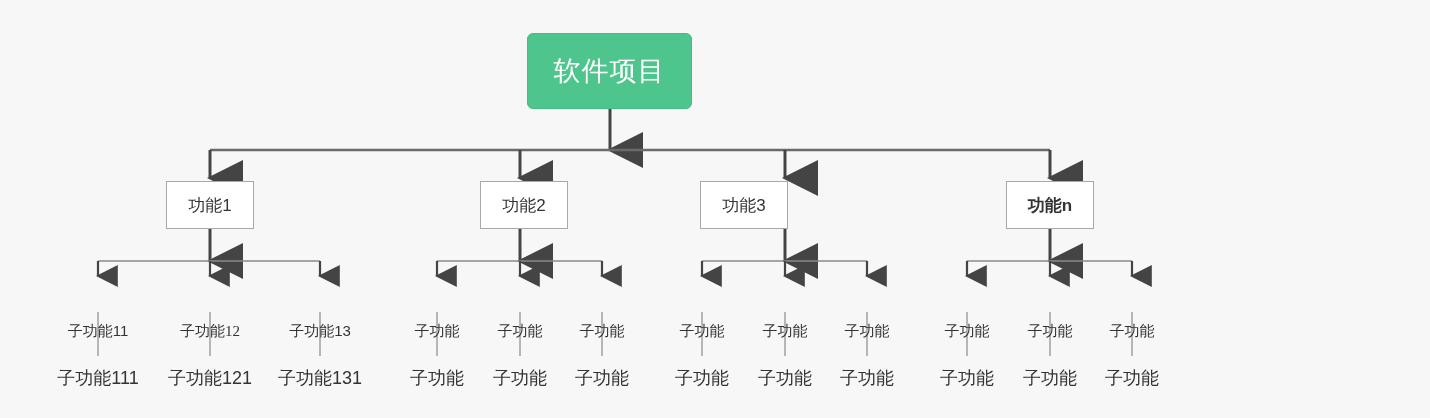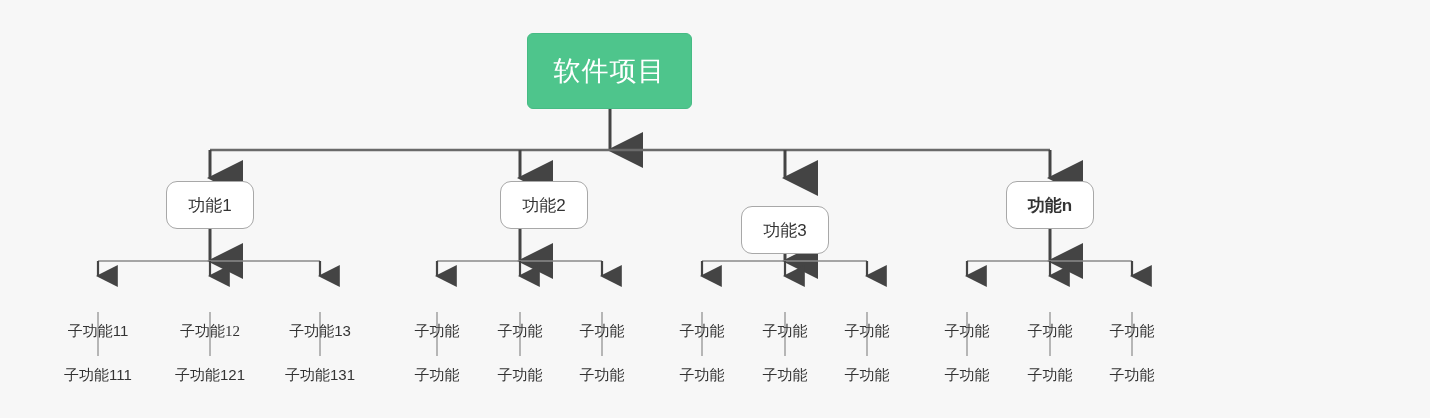--- a/index.html
+++ b/index.html
@@ -20,38 +20,38 @@
     border:1px solid #46bb84;
     border-radius:6px;
     display:flex;align-items:center;justify-content:center;
     color:#ffffff;font-size:27px;letter-spacing:1px;
   }
 
   .fn-node{
     width:88px;height:48px;top:181px;
     background:#ffffff;
     border:1px solid #a8a8a8;
-    border-radius:11px;
+    border-radius:0;
     display:flex;align-items:center;justify-content:center;
     color:#333333;font-size:17px;
   }
 
   .leaf-label{
     top:283px;
     width:120px;margin-left:-60px;
     text-align:center;
     color:#333333;font-size:15px;
     white-space:nowrap;
     margin-top:39px;
   }
   .leaf2-label{
     top:366px;
     width:120px;margin-left:-60px;
     text-align:center;
-    color:#333333;font-size:15px;
+    color:#333333;font-size:18px;
     white-space:nowrap;
   }
 </style>
 </head>
 <body>
 
 <div id="chart-canvas">
 
   <svg class="connectors" viewBox="0 0 1430 418">
     <defs>
@@ -109,24 +109,24 @@
     <line x1="1132" y1="312" x2="1132" y2="356" stroke="#9a9a9a" stroke-width="1.4"></line>
   </svg>
 
   <div class="node root-node">
     <span>软件项目</span>
   </div>
 
   <div class="node fn-node" style="left:166px;">
     <span>功能1</span>
   </div>
-  <div class="node fn-node" style="left:500px;align-items:center;">
+  <div class="node fn-node" style="left:480px;align-items:center;">
     <span>功能2</span>
   </div>
-  <div class="node fn-node" style="left:741px;margin-top:25px;">
+  <div class="node fn-node" style="left:700px;">
     <span>功能3</span>
   </div>
   <div class="node fn-node" style="left:1006px;font-weight:bold;">
     <span>功能n</span>
   </div>
 
   <div class="node leaf-label" style="left:98px;">子功能11</div>
   <div class="node leaf-label" style="left:210px;font-family:Liberation Serif, serif;">子功能12</div>
   <div class="node leaf-label" style="left:320px;">子功能13</div>
 

